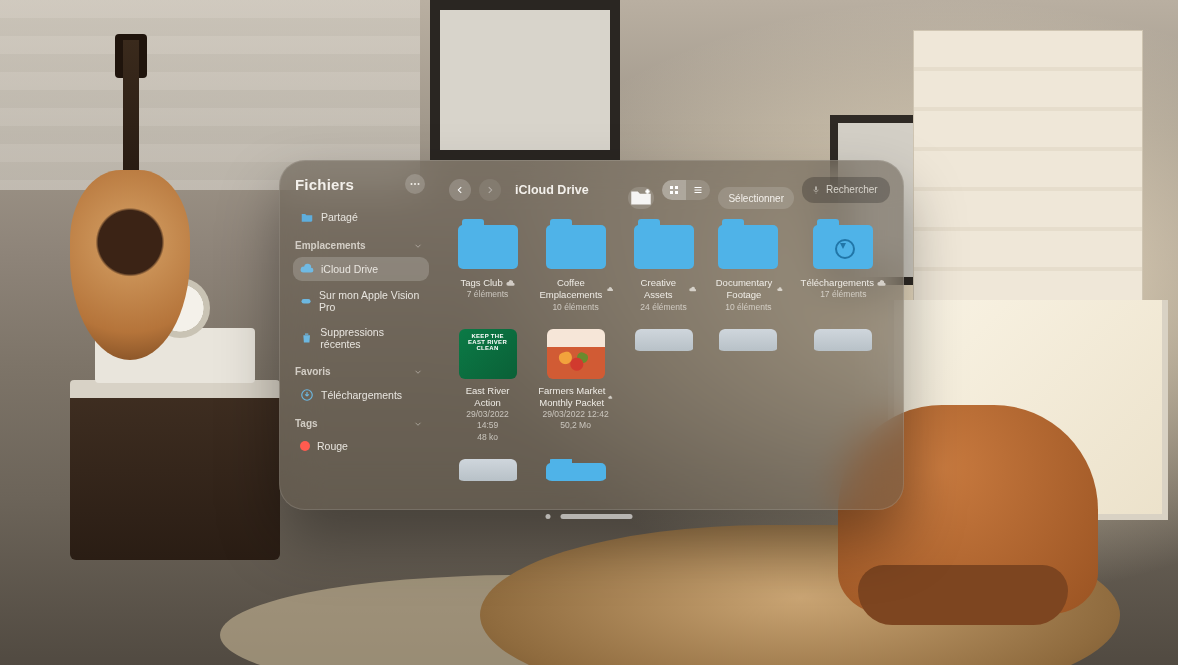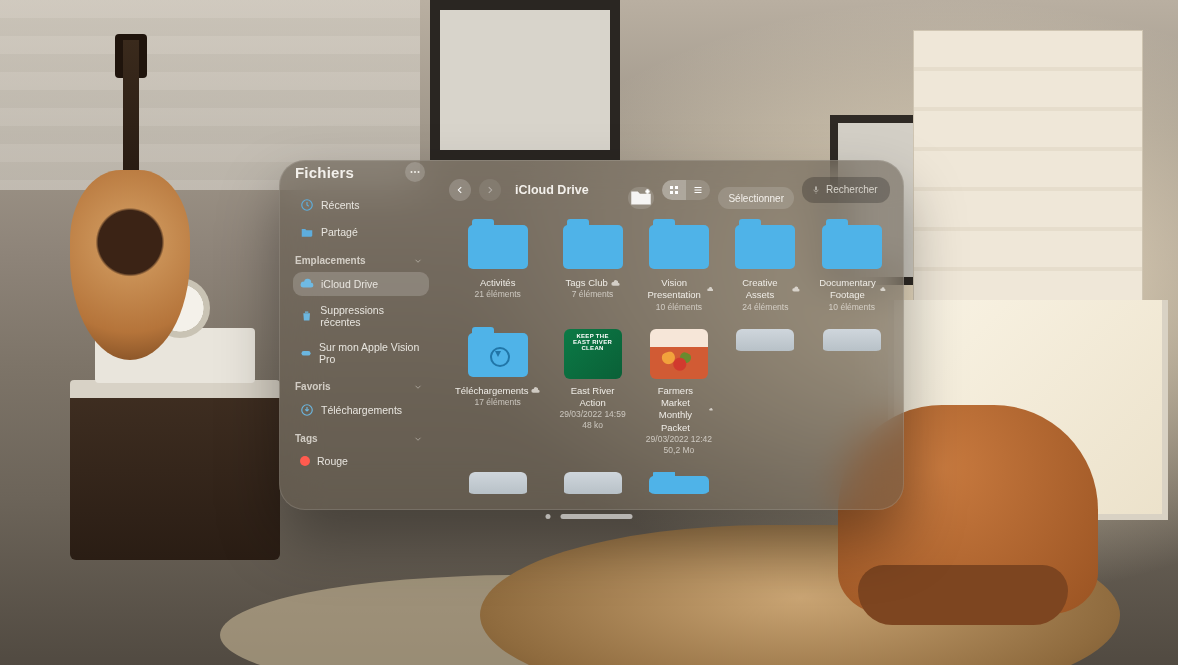--- a/index.html
+++ b/index.html
@@ -31,21 +31,21 @@
 
   
   .files-window {
     position:absolute; left:279px; top:160px; width:625px; height:350px;
     border-radius:26px; overflow:hidden;
     background:rgba(95,85,73,0.55);
     backdrop-filter: blur(20px);
     box-shadow:0 30px 60px rgba(0,0,0,.35), inset 0 0 0 1px rgba(255,255,255,.12);
     display:flex; color:#f3f0eb;
   }
-  .sidebar { width:158px; padding:0 8px 8px 14px; font-size:10.5px; display:flex; flex-direction:column; gap:3px; }
+  .sidebar { width:158px; padding:12px 8px 8px 14px; font-size:10.5px; display:flex; flex-direction:column; gap:3px; }
   .sidebar-header { display:flex; align-items:center; justify-content:space-between; padding:2px 4px 8px 2px;}
   .sidebar-title { font-size:15px; font-weight:700; letter-spacing:.2px;}
   .more-btn { width:20px; height:20px; border-radius:50%; background:rgba(255,255,255,.18); display:flex; align-items:center; justify-content:center;}
   .more-btn svg{width:12px;height:12px;}
   .sb-item { display:flex; align-items:center; gap:7px; padding:5px 7px; border-radius:9px; cursor:pointer; color:#e8e5df;}
   .sb-item.selected { background:rgba(255,255,255,.18);}
   .sb-item .ic { width:14px; height:14px; opacity:.9;}
   .sb-section { display:flex; align-items:center; justify-content:space-between; padding:8px 6px 3px 2px; color:#e3dfd7; font-size:10px; font-weight:600; opacity:.85;}
   .sb-section svg{width:10px;height:10px;opacity:.7;}
   .tag-dot { width:10px; height:10px; border-radius:50%; background:#ff5b4f;}
@@ -121,55 +121,48 @@
         <svg viewBox="0 0 24 24">
             <circle cx="5" cy="12" r="2"></circle>
             <circle cx="12" cy="12" r="2"></circle>
             <circle cx="19" cy="12" r="2"></circle>
           </svg>
       </div>
     </div>
 
     <div class="sb-item">
       <svg class="ic" viewBox="0 0 24 24">
-          <circle cx="12" cy="12" r="9" fill="none" stroke="#5bb4ea" stroke-width="2"></circle>
-          <path d="M12 7v5l3 2" stroke="#5bb4ea" stroke-width="2" fill="none"></path>
-        </svg>
-      <span>Récents</span>
-    </div>
-    <div class="sb-item">
-      <svg class="ic" viewBox="0 0 24 24">
           <path fill="#5bb4ea" d="M3 7h6l2 2h10v9a2 2 0 0 1-2 2H3z"></path>
         </svg>
       <span>Partagé</span>
     </div>
 
     <div class="sb-section">
       <span>Emplacements</span>
       <svg viewBox="0 0 24 24">
           <path d="M6 9l6 6 6-6" fill="none" stroke="currentColor" stroke-width="2"></path>
         </svg>
     </div>
     <div class="sb-item selected">
       <svg class="ic" viewBox="0 0 24 24">
           <path fill="#6cc0ef" d="M6 18a5 5 0 1 1 1-9.9A6 6 0 0 1 19 10a4 4 0 0 1 0 8z"></path>
         </svg>
       <span>iCloud Drive</span>
     </div>
     <div class="sb-item">
       <svg class="ic" viewBox="0 0 24 24">
+          <rect x="3" y="8" width="18" height="9" rx="4.5" fill="#6cc0ef"></rect>
+        </svg>
+      <span>Sur mon Apple Vision Pro</span>
+    </div>
+    <div class="sb-item">
+      <svg class="ic" viewBox="0 0 24 24">
           <path fill="#6cc0ef" d="M6 7h12l-1 13H7zM9 4h6v2H9z"></path>
         </svg>
       <span>Suppressions récentes</span>
-    </div>
-    <div class="sb-item">
-      <svg class="ic" viewBox="0 0 24 24">
-          <rect x="3" y="8" width="18" height="9" rx="4.5" fill="#6cc0ef"></rect>
-        </svg>
-      <span>Sur mon Apple Vision Pro</span>
     </div>
 
     <div class="sb-section">
       <span>Favoris</span>
       <svg viewBox="0 0 24 24">
           <path d="M6 9l6 6 6-6" fill="none" stroke="currentColor" stroke-width="2"></path>
         </svg>
     </div>
     <div class="sb-item">
       <svg class="ic" viewBox="0 0 24 24">
@@ -238,42 +231,33 @@
       </div>
     </div>
 
     <div class="grid-scroll">
       <div class="grid" id="grid">
           <div class="cell">
             <div class="thumb">
               <div class="folder-shape"></div>
             </div>
             <div class="name-row">
-              <span>Activités</span>
-            </div>
-            <div class="meta">21 éléments</div>
-          </div>
-          <div class="cell">
-            <div class="thumb">
-              <div class="folder-shape"></div>
-            </div>
-            <div class="name-row">
               <span>Tags Club</span>
               <svg viewBox="0 0 24 24">
                 <path fill="currentColor" d="M6 18a5 5 0 1 1 1-9.9A6 6 0 0 1 19 10a4 4 0 0 1 0 8z"></path>
               </svg>
             </div>
             <div class="meta">7 éléments</div>
           </div>
           <div class="cell">
             <div class="thumb">
               <div class="folder-shape"></div>
             </div>
             <div class="name-row">
-              <span>Vision Presentation</span>
+              <span>Coffee Emplacements</span>
               <svg viewBox="0 0 24 24">
                 <path fill="currentColor" d="M6 18a5 5 0 1 1 1-9.9A6 6 0 0 1 19 10a4 4 0 0 1 0 8z"></path>
               </svg>
             </div>
             <div class="meta">10 éléments</div>
           </div>
           <div class="cell">
             <div class="thumb">
               <div class="folder-shape"></div>
             </div>

